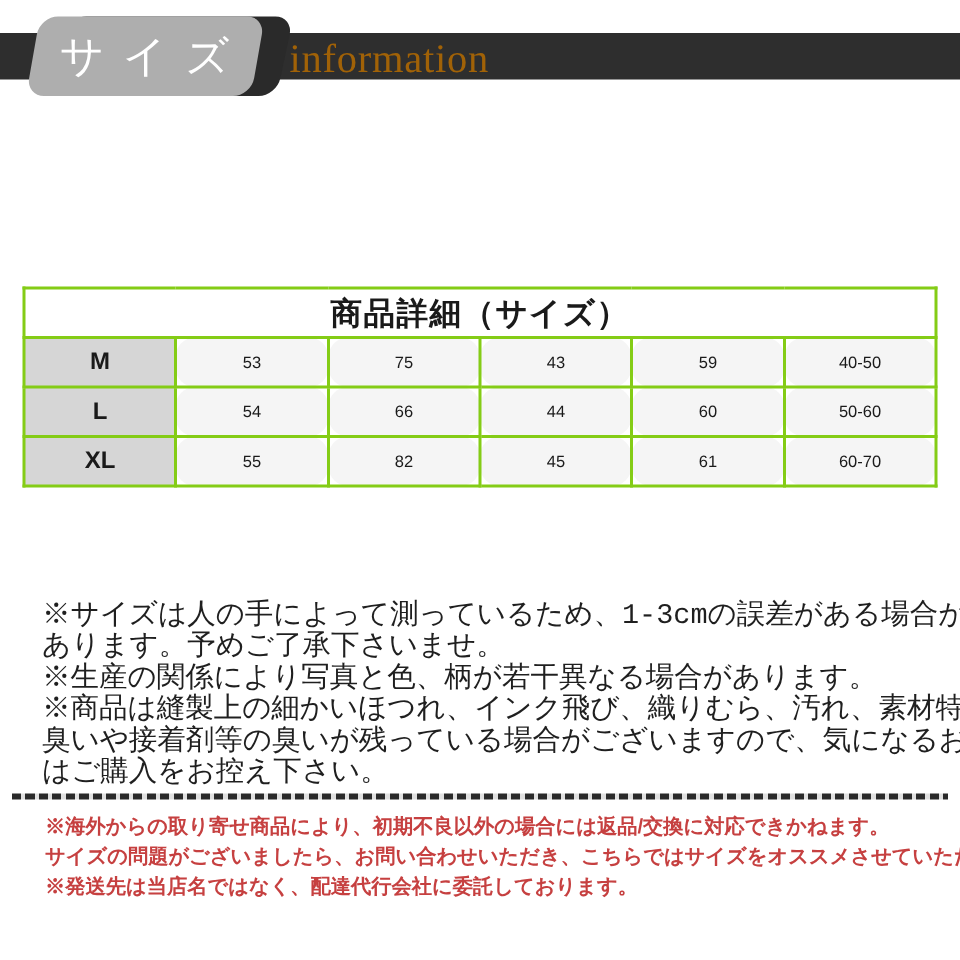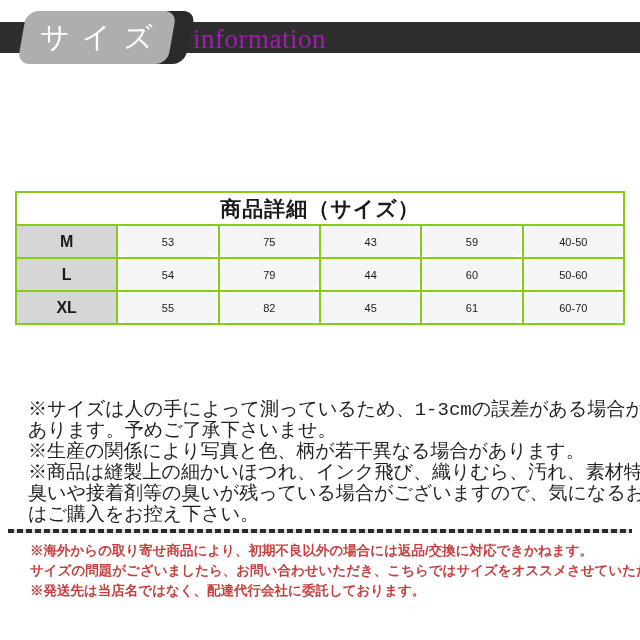--- a/index.html
+++ b/index.html
@@ -2,21 +2,21 @@
 <html><head>
 <meta charset="utf-8">
 <style>
   html,body{margin:0;padding:0;}
   body{width:640px;height:640px;background:#ffffff;font-family:"Liberation Sans",sans-serif;overflow:hidden;}
   .page{position:relative;width:640px;height:640px;background:#fff;}
 
   
   .hdr{position:relative;height:70px;}
   .hdr-bar{position:absolute;left:0;top:22px;width:640px;height:31px;background:#2e2e2e;}
-  .info-label{position:absolute;left:193px;top:24px;color:#a21caf;font-family:"Liberation Serif",serif;font-size:27px;letter-spacing:0.5px;}
+  .info-label{position:absolute;left:193px;top:24px;color:#a16207;font-family:"Liberation Serif",serif;font-size:27px;letter-spacing:0.5px;}
   .ribbon-fold{position:absolute;left:40px;top:11px;width:150px;height:53px;background:#2a2a2a;border-radius:12px;transform:skewX(-12deg);}
   .ribbon{position:absolute;left:22px;top:11px;width:150px;height:53px;background:#aeaeae;border-radius:12px;transform:skewX(-10deg);display:flex;align-items:center;justify-content:center;}
   .ribbon-text{transform:skewX(10deg);color:#ffffff;font-size:29px;letter-spacing:12px;padding-left:12px;white-space:nowrap;}
 
   
   table.size{border-collapse:collapse;table-layout:fixed;width:610px;margin:121px 0 0 15px;}
   table.size td,table.size th{border:2px solid #84cc16;text-align:center;vertical-align:middle;padding:0;color:#1a1a1a;}
   .title-cell{background:#ffffff;font-weight:bold;font-size:21px;height:31px;letter-spacing:1px;}
   th.col-hd{background:#a7a7a7;font-size:18px;font-weight:600;height:41px;line-height:1.15;white-space:pre-line;}
   td.size-cell{background:#d6d6d6;font-size:16px;font-weight:600;height:31px;}
@@ -57,21 +57,21 @@
         <td class="size-cell">M</td>
         <td class="val-cell">53</td>
         <td class="val-cell">75</td>
         <td class="val-cell">43</td>
         <td class="val-cell">59</td>
         <td class="val-cell">40-50</td>
       </tr>
       <tr>
         <td class="size-cell">L</td>
         <td class="val-cell">54</td>
-        <td class="val-cell">79</td>
+        <td class="val-cell">66</td>
         <td class="val-cell">44</td>
         <td class="val-cell">60</td>
         <td class="val-cell">50-60</td>
       </tr>
       <tr>
         <td class="size-cell">XL</td>
         <td class="val-cell">55</td>
         <td class="val-cell">82</td>
         <td class="val-cell">45</td>
         <td class="val-cell">61</td>

